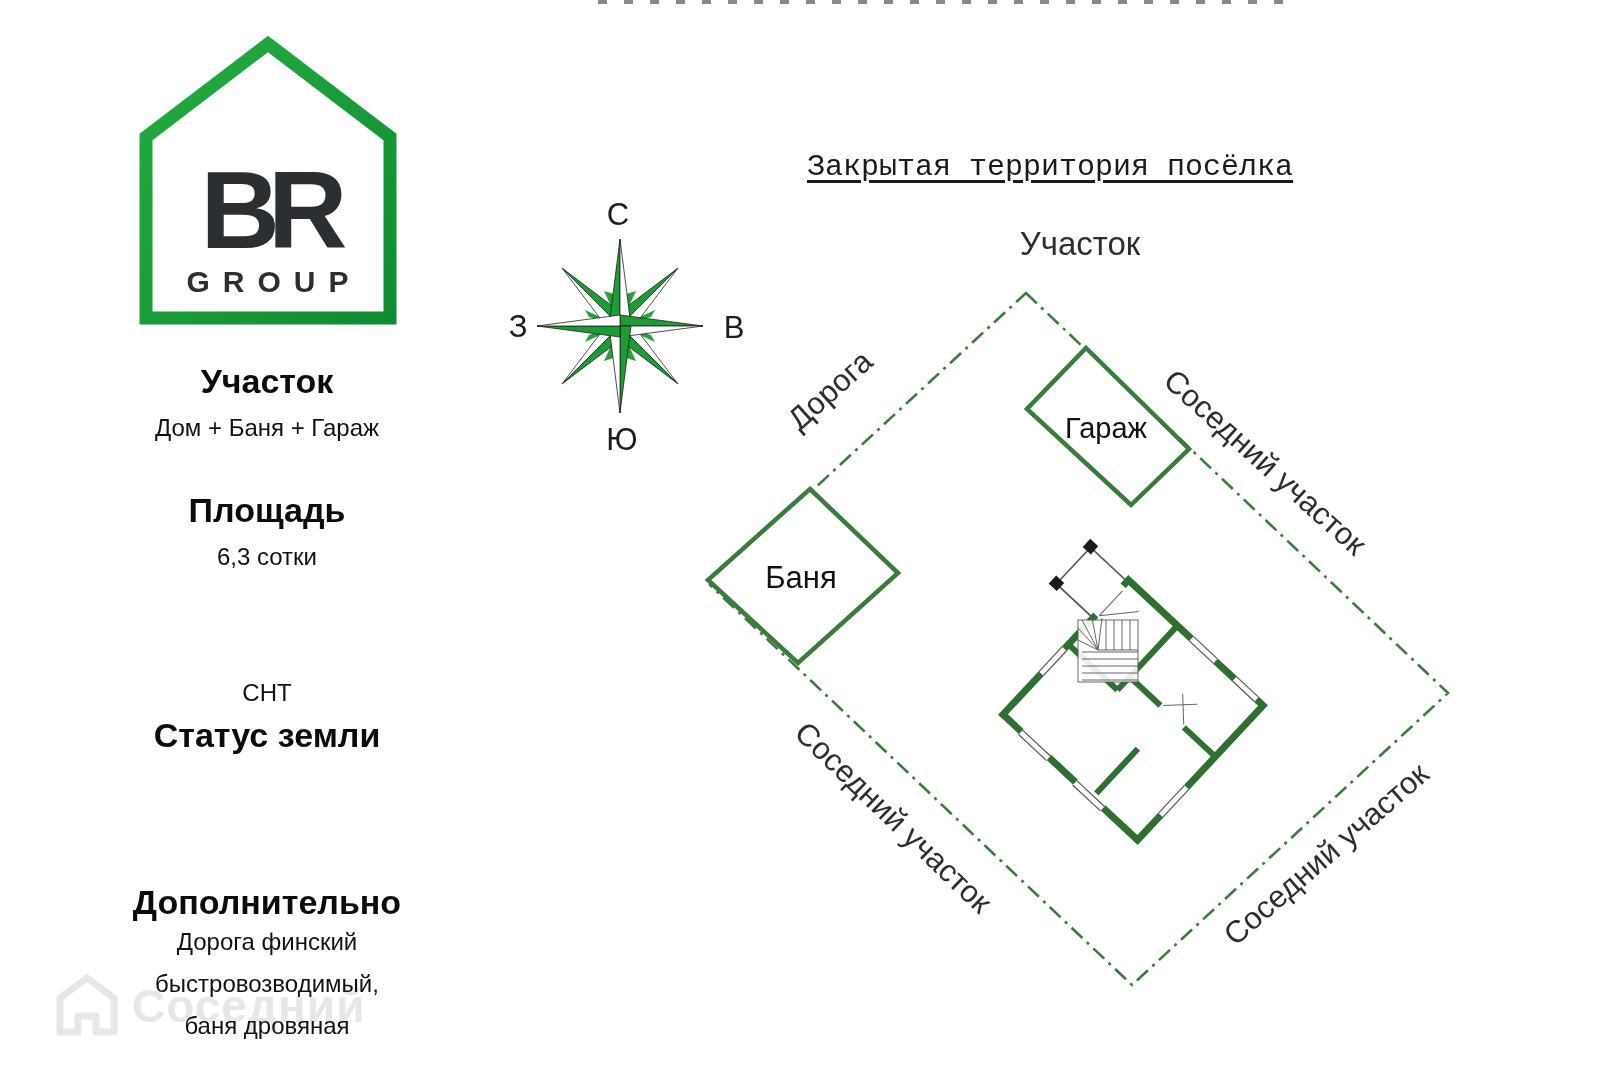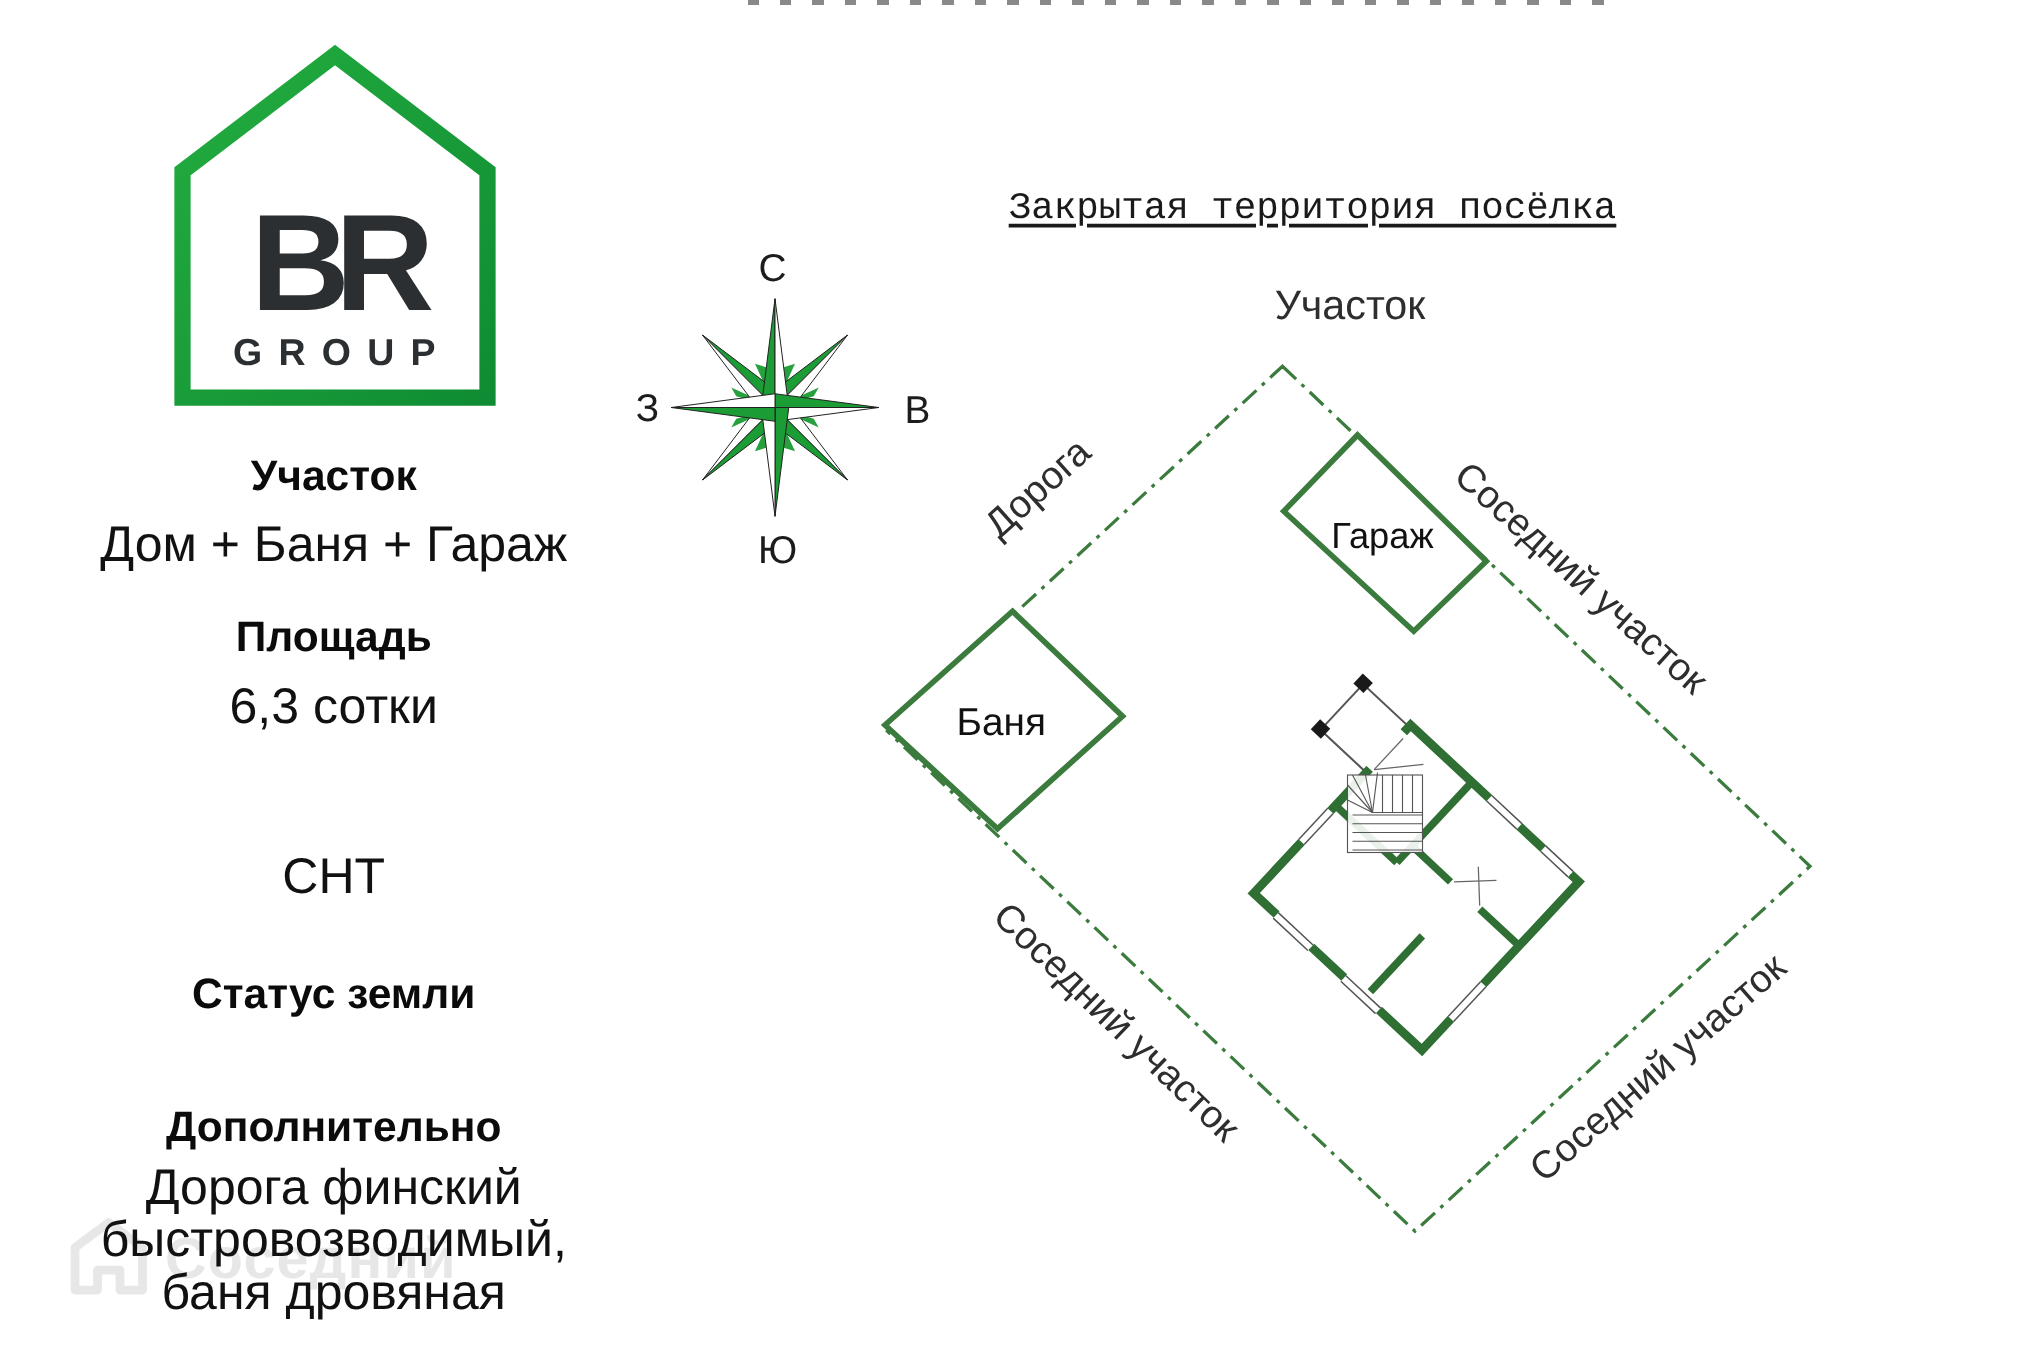--- a/index.html
+++ b/index.html
@@ -16,21 +16,21 @@
   
   #logo{left:138px;top:36px;width:260px;height:290px;}
   
   #title-block{left:560px;top:52px;width:980px;text-align:center;}
   #title-block .t-line{font-size:33px;font-weight:bold;line-height:39px;color:#121212;}
   #subtitle{left:560px;top:150px;width:980px;text-align:center;font-size:30px;color:#1a1a1a;text-decoration:underline;text-underline-offset:5px;font-family:Liberation Mono, monospace;}
   
   #info-col{left:12px;top:0;width:510px;height:1080px;z-index:2;}
   .info-line{position:absolute;left:0;width:510px;text-align:center;white-space:nowrap;}
   .info-label{font-size:34px;font-weight:bold;color:#0b0b0b;}
-  .info-value{font-size:40px;color:#111111;}
+  .info-value{font-size:24px;color:#111111;}
   
   #watermark{left:56px;top:968px;width:320px;height:76px;z-index:1;display:flex;align-items:center;gap:14px;color:#e7e7e7;}
   #watermark .wm-text{font-size:46px;font-weight:bold;letter-spacing:1px;}
   
   #compass{left:492px;top:192px;}
   #site-plan{left:630px;top:225px;}
   svg text{font-family:"Liberation Sans", sans-serif;}
 </style>
 </head>
 <body>
@@ -52,21 +52,21 @@
 <div id="title-block" class="abs">
 </div>
 <div id="subtitle" class="abs">Закрытая территория посёлка</div>
 
 <div id="info-col" class="abs">
   <div class="info-line info-label" style="top:362px">Участок</div>
   <div class="info-line info-value" style="top:414px">Дом + Баня + Гараж</div>
   <div class="info-line info-label" style="top:491px">Площадь</div>
   <div class="info-line info-value" style="top:543px">6,3 сотки</div>
   <div class="info-line info-value" style="top:679px">СНТ</div>
-  <div class="info-line info-label" style="top:776px">Статус земли</div>
+  <div class="info-line info-label" style="top:716px">Статус земли</div>
   <div class="info-line info-label" style="top:883px">Дополнительно</div>
   <div class="info-line info-value" style="top:928px">Дорога финский</div>
   <div class="info-line info-value" style="top:970px">быстровозводимый,</div>
   <div class="info-line info-value" style="top:1012px">баня дровяная</div>
 </div>
 
 <div id="watermark" class="abs">
   <svg width="62" height="64" viewBox="0 0 62 64">
     <polygon points="31,4 58,24 58,58 40,58 40,42 22,42 22,58 4,58 4,24" fill="none" stroke="#e7e7e7" stroke-width="7" stroke-linejoin="round"></polygon>
   </svg>

